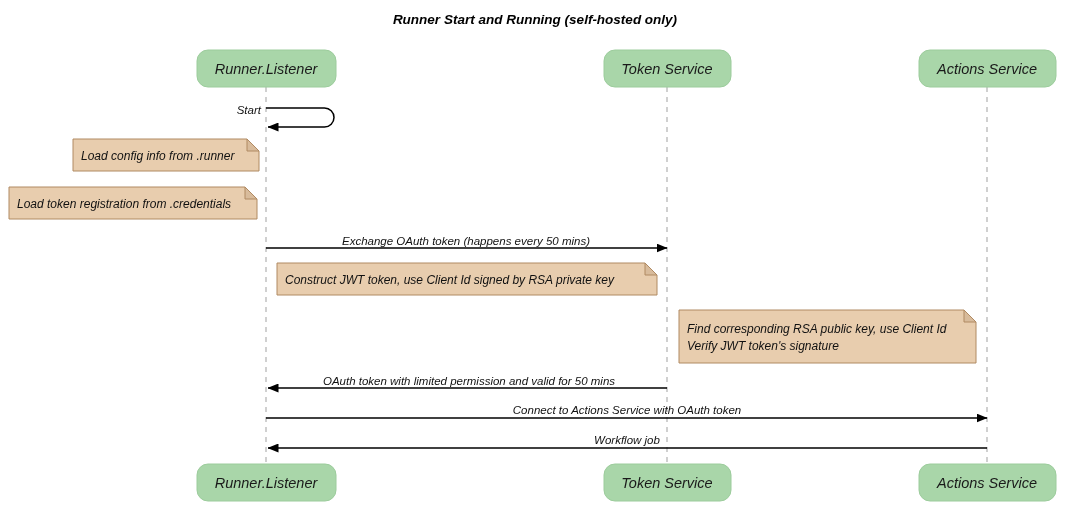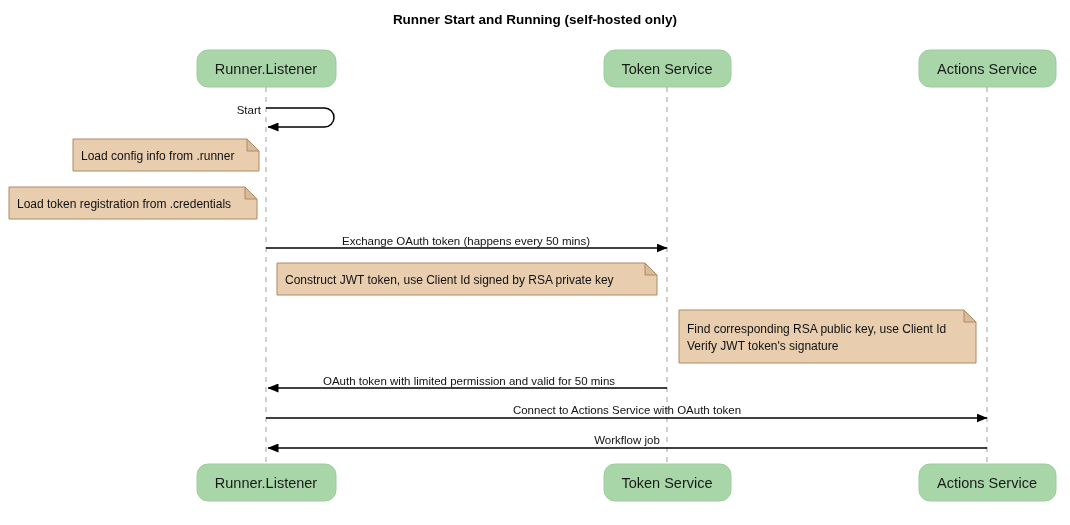--- a/index.html
+++ b/index.html
@@ -13,20 +13,21 @@
     height: 525px;
     position: relative;
     font-family: "Liberation Sans", sans-serif;
     overflow: hidden;
   }
   #diagram-root {
     position: absolute;
     left: 0; top: 0;
     width: 1070px;
     height: 525px;
+    font-style: italic;
   }
   #diagram-svg {
     position: absolute;
     left: 0; top: 0;
     width: 1070px;
     height: 525px;
   }
   .dgm-title {
     font-size: 13.5px;
     font-weight: bold;

